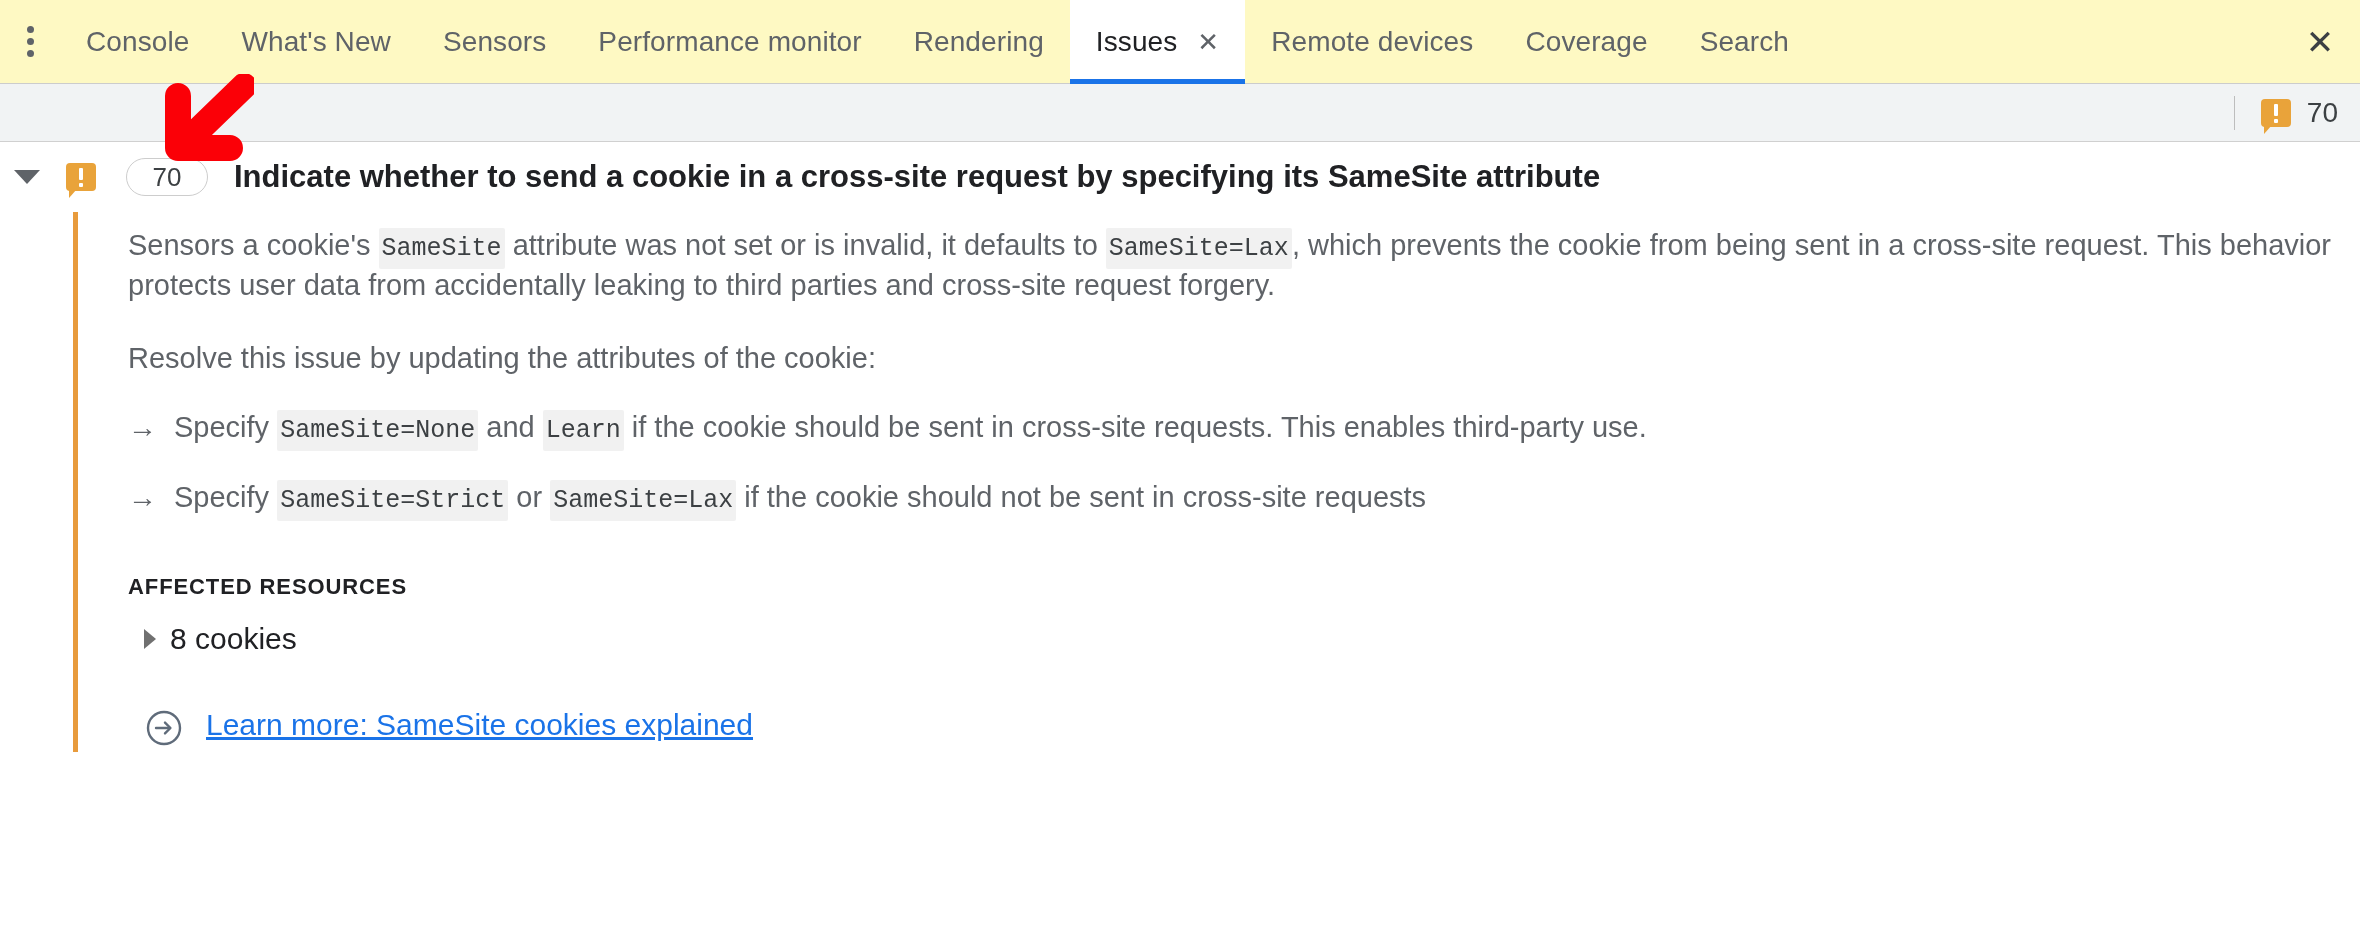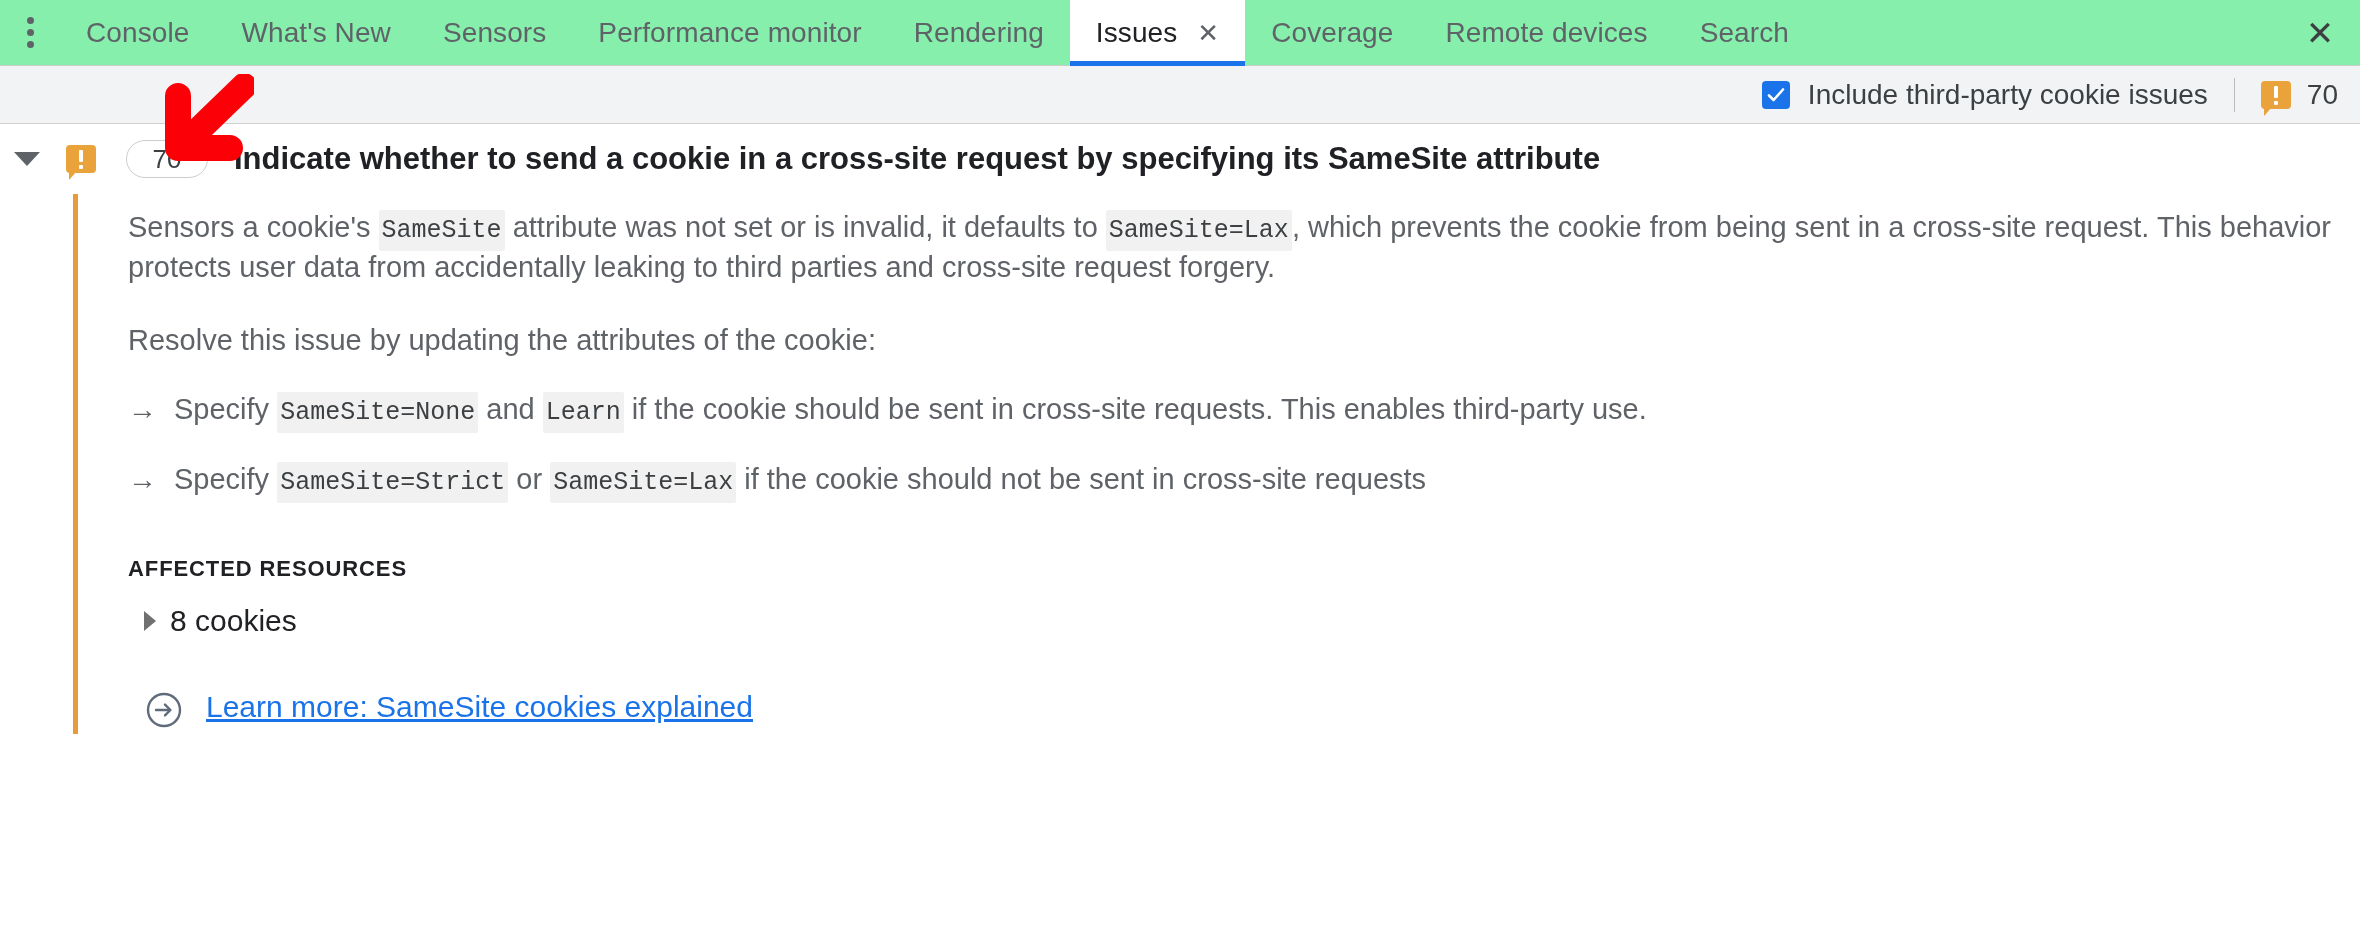--- a/index.html
+++ b/index.html
@@ -11,22 +11,22 @@
   body {
     width: 2360px;
     height: 952px;
     overflow: hidden;
     position: relative;
     -webkit-font-smoothing: antialiased;
   }
 
   
   .tabbar {
-    height: 66px;
-    background: #86efac;
+    height: 84px;
+    background: #fef9c3;
     border-bottom: 1px solid #cccccc;
     display: flex;
     align-items: stretch;
     position: relative;
     box-sizing: border-box;
   }
   .kebab {
     width: 60px;
     display: flex;
     flex-direction: column;
@@ -330,41 +330,33 @@
       <span>Performance monitor</span>
     </div>
     <div class="tab">
       <span>Rendering</span>
     </div>
     <div class="tab active">
       <span>Issues</span>
       <span class="tab-close">✕</span>
     </div>
     <div class="tab">
+      <span>Remote devices</span>
+    </div>
+    <div class="tab">
       <span>Coverage</span>
-    </div>
-    <div class="tab">
-      <span>Remote devices</span>
     </div>
     <div class="tab">
       <span>Search</span>
     </div>
   </div>
   <div class="panel-close">✕</div>
 </div>
 
 <div class="toolbar">
-  <div class="chk-wrap">
-    <span class="chk-box">
-      <svg width="20" height="20" viewBox="0 0 20 20" aria-hidden="true">
-        <path d="M3 10.5 L7.6 15 L17 4.5" fill="none" stroke="#ffffff" stroke-width="2.6" stroke-linecap="round" stroke-linejoin="round"></path>
-      </svg>
-    </span>
-    <span class="chk-label">Include third-party cookie issues</span>
-  </div>
   <div class="tb-sep"></div>
   <div class="warn-count">
     <span class="warn-icon">
         <i></i>
       </span>
     <span class="num">70</span>
   </div>
 </div>
 
 <div class="issue-header">

